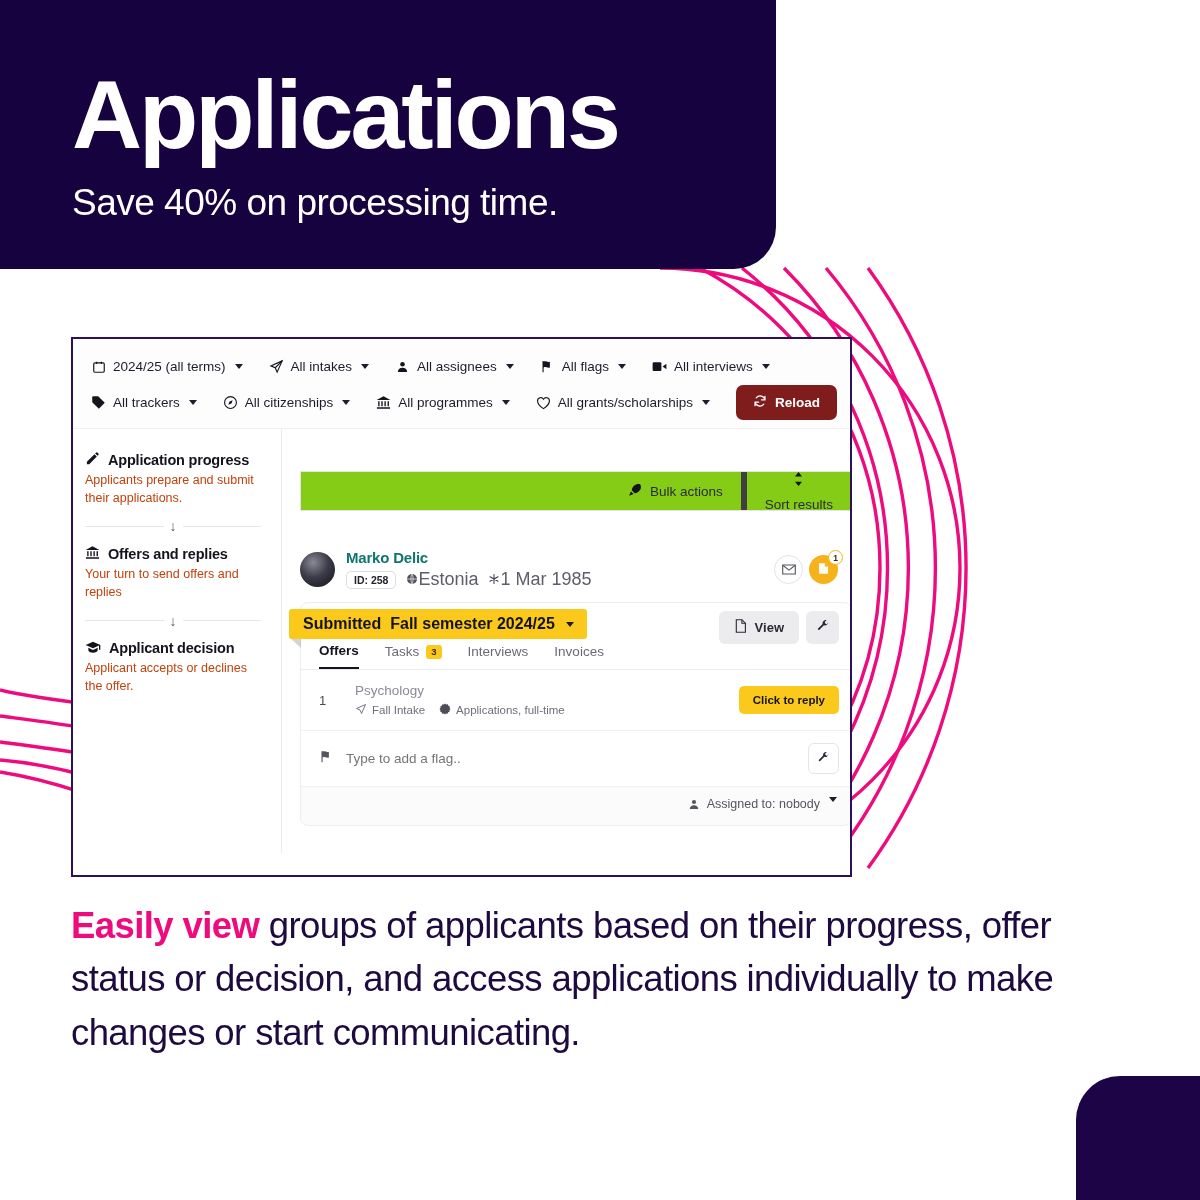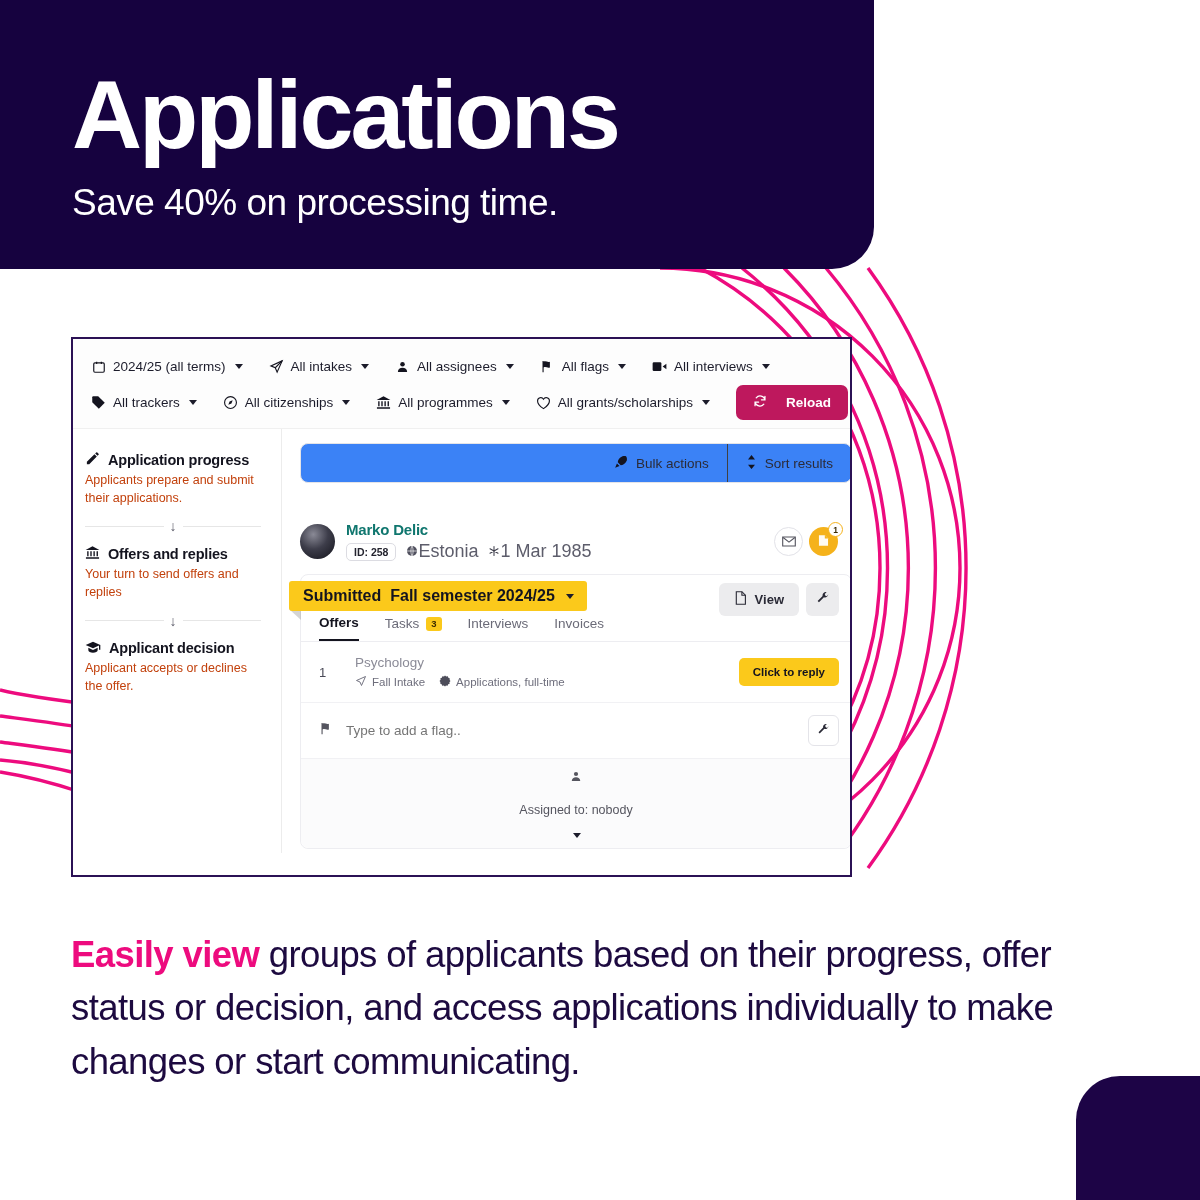--- a/index.html
+++ b/index.html
@@ -11,21 +11,21 @@
     overflow: hidden;
   }
 
   
   .arcs { position: absolute; inset: 0; pointer-events: none; z-index: 1; }
 
   
   .header {
     position: absolute;
     left: 0; top: 0;
-    width: 874px; height: 269px;
+    width: 776px; height: 269px;
     background: #16023f;
     border-bottom-right-radius: 42px;
     z-index: 3;
     padding: 68px 0 0 72px;
   }
   .header h1 {
     color: #ffffff;
     font-size: 97px;
     line-height: 0.97;
     font-weight: 700;
@@ -76,24 +76,24 @@
   .filter .ic { display: inline-flex; width: 15px; height: 15px; align-items: center; justify-content: center; }
   .filter .ic svg { display: block; }
   .caret {
     width: 0; height: 0; margin-left: 2px;
     border-left: 4.5px solid transparent;
     border-right: 4.5px solid transparent;
     border-top: 5px solid #1c1c2b;
   }
   .reload-btn {
     margin-left: auto;
-    background: #be185d; color: #fff;
+    background: #7f1d1d; color: #fff;
     font-size: 13.5px; font-weight: 700;
     padding: 9px 17px; border-radius: 7px;
-    display: flex; align-items: center; gap: 19px;
+    display: flex; align-items: center; gap: 8px;
     border: none; cursor: pointer;
     font-family: "Liberation Sans", sans-serif;
   }
 
   
   .app-body { display: flex; height: 424px; background: #fff; }
 
   
   .stages { width: 209px; padding: 22px 20px 0 12px; border-right: 1px solid #ececec; }
   .stage-title {
@@ -102,30 +102,31 @@
     letter-spacing: -0.2px;
   }
   .stage-desc { font-size: 12.5px; color: #c2410c; line-height: 1.45; margin-top: 2px; }
   .stage-sep { display: flex; align-items: center; gap: 6px; margin: 12px 0 12px 0; }
   .stage-sep .line { flex: 1; height: 1px; background: #e6e6e6; }
   .stage-sep .arrow { color: #5b5b68; font-size: 14px; line-height: 1; }
 
   
   .results { flex: 1; padding: 14px 0 0 18px; position: relative; background: #fff; }
   .searchbar {
-    height: 40px; border: 1px solid #e4e4e8; border-radius: 8px;
-    background: #3b82f6; display: flex; align-items: center; justify-content: flex-end;
+    height: 40px; border: 1px solid #e4e4e8; border-radius: 0;
+    background: #84cc16; display: flex; align-items: center; justify-content: flex-end;
     margin-right: -2px;
+    margin-top: 28px;
   }
   .sb-action {
     display: flex; align-items: center; gap: 8px;
     font-size: 13.5px; color: #2b2b38;
     padding: 0 18px; height: 100%;
   }
-  .sb-action + .sb-action { border-left: 1px solid #404040; }
+  .sb-action + .sb-action { border-left: 6px solid #404040; flex-direction: column; }
 
   
   .applicant { display: flex; align-items: center; gap: 11px; margin-top: 38px; }
   .avatar {
     width: 35px; height: 35px; border-radius: 50%;
     background: radial-gradient(circle at 38% 30%, #8a8a96 0%, #3d3d4a 45%, #12121a 100%);
     flex: none;
   }
   .app-name { color: #0f766e; font-weight: 700; font-size: 15px; letter-spacing: -0.2px; }
   .app-meta { display: flex; align-items: center; gap: 10px; margin-top: 3px; }
@@ -209,26 +210,26 @@
     font-size: 11.5px; font-weight: 700; color: #14141f; padding: 8px 14px;
     font-family: "Liberation Sans", sans-serif; cursor: pointer;
   }
 
   .flag-row { display: flex; align-items: center; gap: 12px; padding: 12px 12px 12px 18px; border-bottom: 1px solid #f1f1f4; }
   .flag-input { flex: 1; border: none; outline: none; font-size: 13.5px; color: #a9a9b5; background: transparent; font-family: "Liberation Sans", sans-serif; }
   .btn-white-sq {
     background: #fff; border: 1px solid #e4e4e9; border-radius: 6px;
     width: 31px; height: 31px; display: flex; align-items: center; justify-content: center; cursor: pointer;
   }
-  .assign-row { display: flex; align-items: center; justify-content: flex-end; gap: 16px; padding: 10px 14px; background: #fbfbfc; border-bottom-left-radius: 8px; border-bottom-right-radius: 8px; flex-direction: column; }
+  .assign-row { display: flex; justify-content: flex-end; gap: 7px; padding: 10px 14px; background: #fbfbfc; border-bottom-left-radius: 8px; border-bottom-right-radius: 8px; }
   .assign-txt { font-size: 12.5px; color: #55555f; }
 
   
   .caption {
-    position: absolute; left: 71px; top: 928px; width: 990px;
+    position: absolute; left: 71px; top: 899px; width: 990px;
     font-size: 36.5px; line-height: 1.46; color: #1d0a40;
     letter-spacing: -0.6px; z-index: 2;
   }
   .caption .hl { color: #ed0b7e; font-weight: 700; }
 </style>
 </head>
 <body>
 
 <svg class="arcs" width="1200" height="1200" viewBox="0 0 1200 1200" fill="none">
   <g stroke="#ed0b7e" stroke-width="3.4" fill="none">

